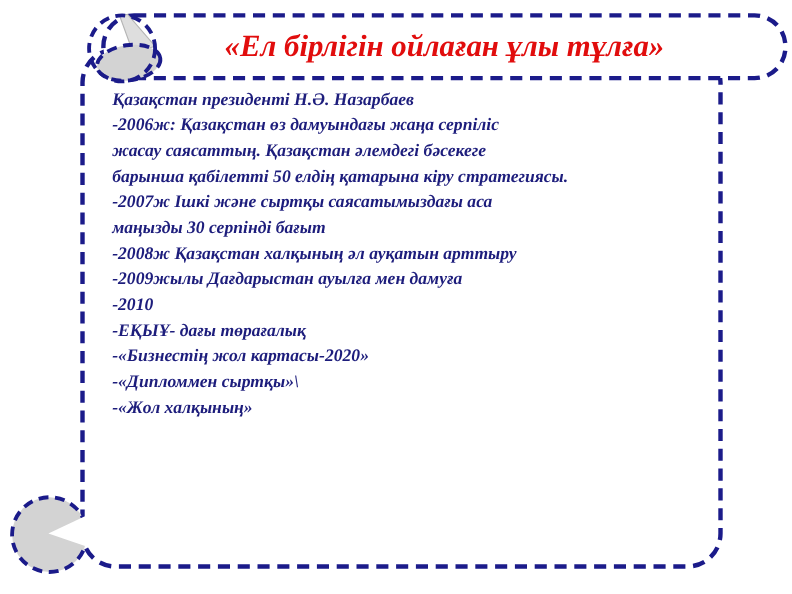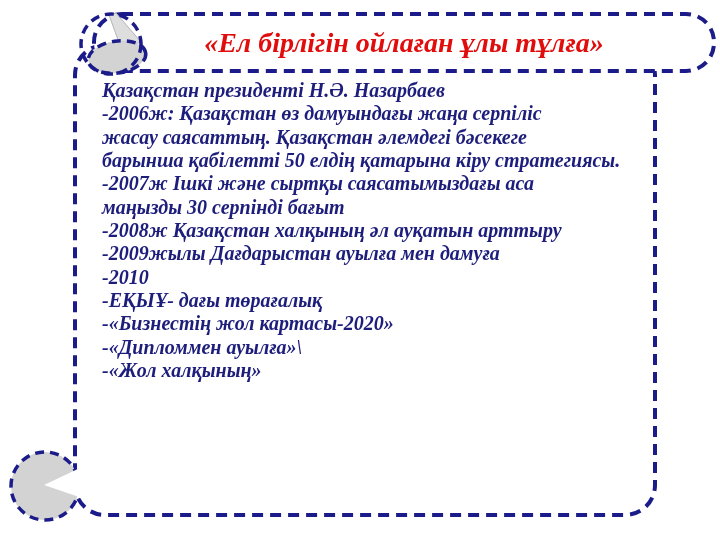--- a/index.html
+++ b/index.html
@@ -23,21 +23,21 @@
     position:absolute;left:94px;top:14px;width:620px;height:57px;
     display:flex;align-items:center;justify-content:center;
     color:var(--title);
     font-size:28px;font-weight:bold;font-style:italic;
     letter-spacing:0px;
     white-space:nowrap;
   }
   .body-text{
     position:absolute;left:102px;top:79px;width:556px;
     color:var(--text);
-    font-size:20px;font-weight:bold;font-style:italic;
+    font-size:16px;font-weight:bold;font-style:italic;
     line-height:23.35px;
   }
   .body-line{white-space:pre;}
 </style>
 </head>
 <body>
 
 <div class="slide">
 
   <svg class="decor-svg" viewBox="0 0 720 540">
@@ -63,17 +63,17 @@
       <div class="body-line">-2006ж: Қазақстан өз дамуындағы жаңа серпіліс</div>
       <div class="body-line">жасау саясаттың. Қазақстан әлемдегі бәсекеге</div>
       <div class="body-line">барынша қабілетті 50 елдің қатарына кіру стратегиясы.</div>
       <div class="body-line">-2007ж Ішкі және сыртқы саясатымыздағы аса</div>
       <div class="body-line">маңызды 30 серпінді бағыт</div>
       <div class="body-line">-2008ж Қазақстан халқының әл ауқатын арттыру</div>
       <div class="body-line">-2009жылы Дағдарыстан ауылға мен дамуға</div>
       <div class="body-line">-2010</div>
       <div class="body-line">-ЕҚЫҰ- дағы төрағалық</div>
       <div class="body-line">-«Бизнестің жол картасы-2020»</div>
-      <div class="body-line">-«Дипломмен ауылға»\</div>
+      <div class="body-line">-«Дипломмен сыртқы»\</div>
       <div class="body-line">-«Жол халқының»</div>
     </div>
 
 </div>
 
 </body></html>

